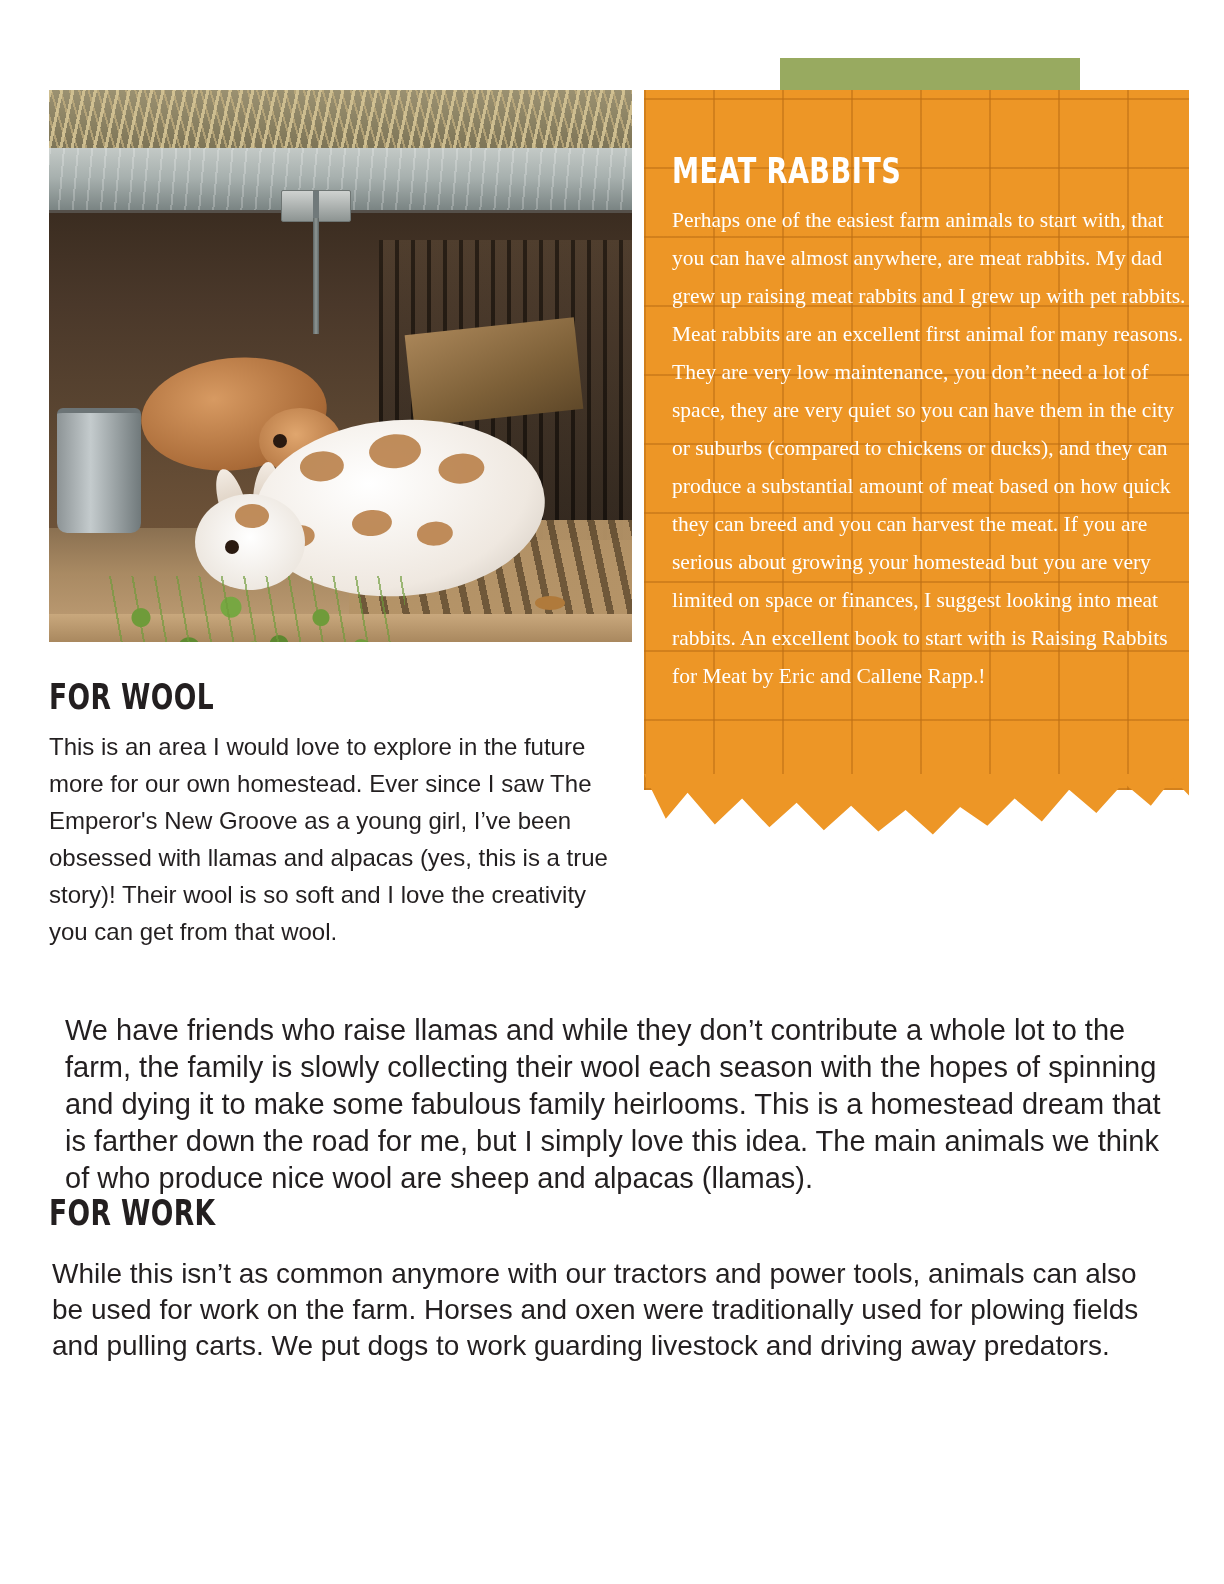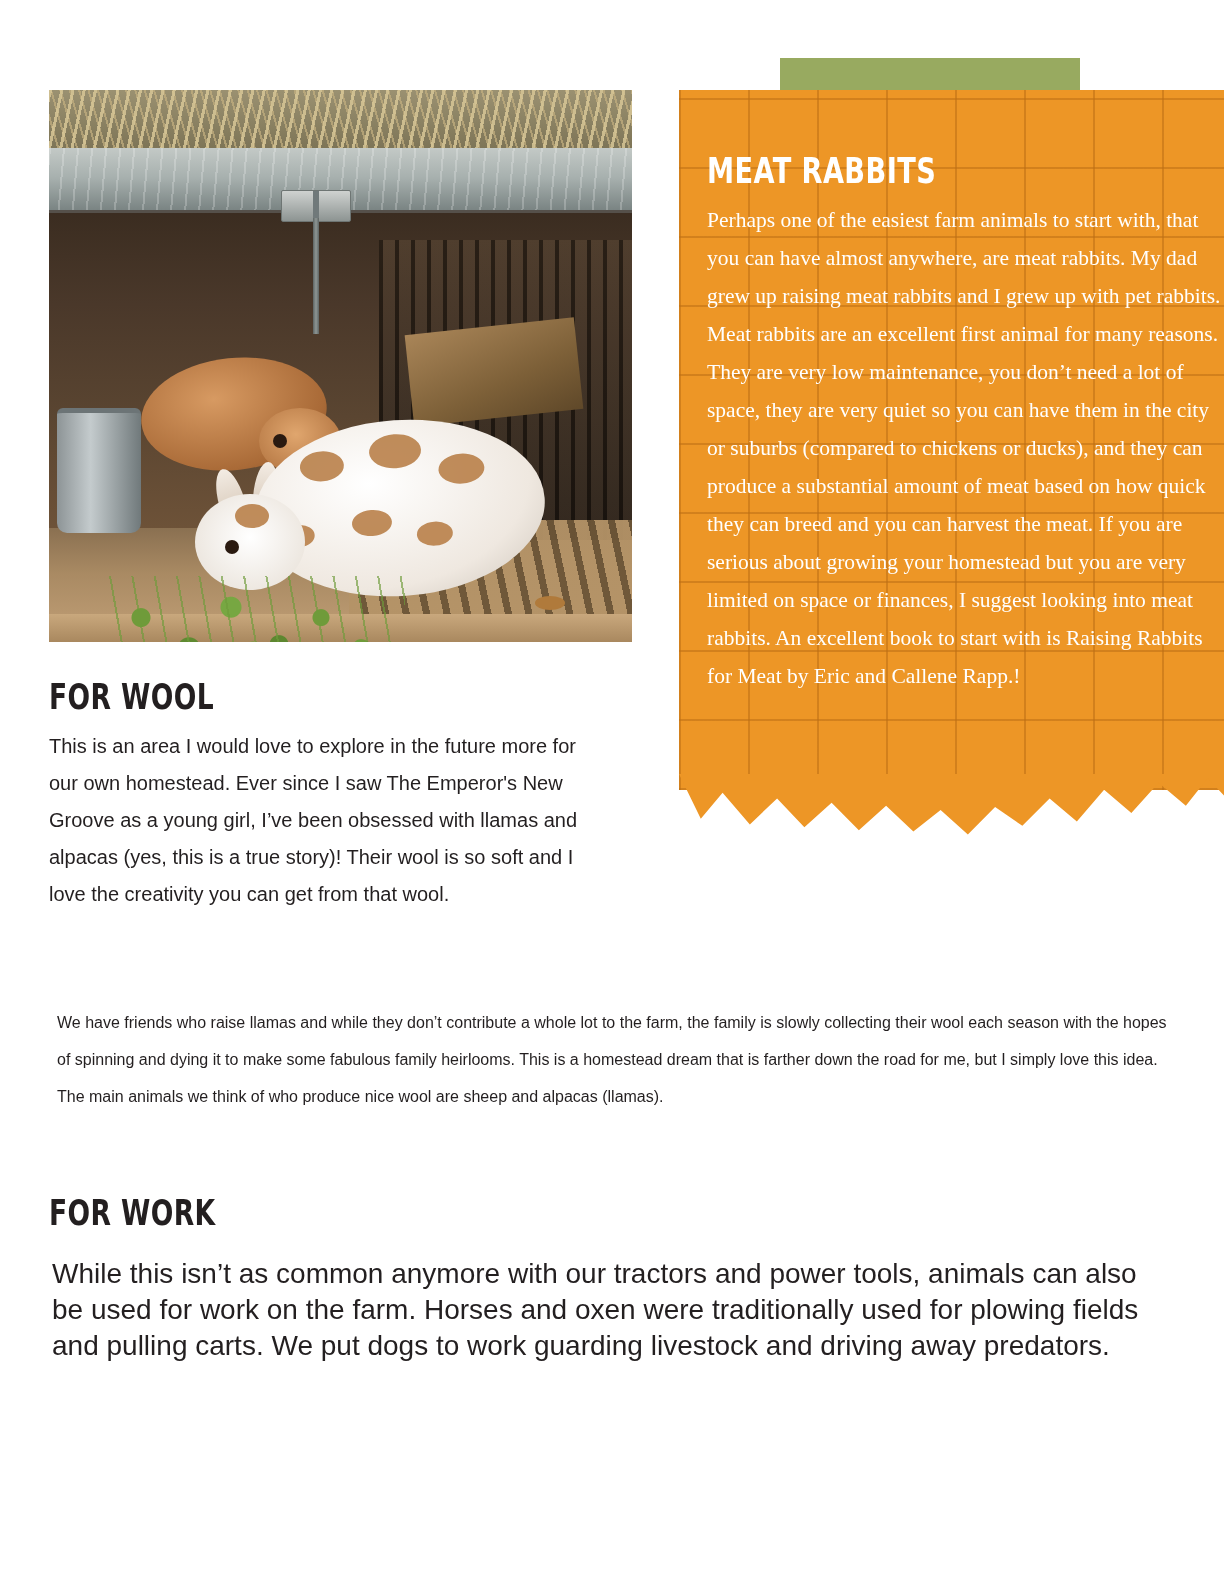--- a/index.html
+++ b/index.html
@@ -178,21 +178,21 @@
 
   
   .green-tab {
     position: absolute;
     left: 780px; top: 58px; width: 300px; height: 76px;
     background: #8fa352;
     opacity: .92;
   }
   .orange-card {
     position: absolute;
-    left: 679px; top: 90px; width: 545px; height: 700px;
+    left: 644px; top: 90px; width: 545px; height: 700px;
     background: #ed9626;
   }
   .orange-card .grid {
     position: absolute; inset: 0;
     background:
       repeating-linear-gradient(90deg, rgba(188,110,20,.55) 0 2px, rgba(0,0,0,0) 2px 69px),
       repeating-linear-gradient(0deg, rgba(188,110,20,.55) 0 2px, rgba(0,0,0,0) 2px 69px);
   }
   .orange-card .torn {
     position: absolute;
@@ -252,33 +252,33 @@
   }
   #wool-heading {
     position: absolute;
     left: 49px; top: 676px;
     font-size: 36px;
   }
   .p-wool {
     position: absolute;
     left: 49px; top: 728px;
     width: 560px;
-    font-size: 20px;
+    font-size: 24px;
     line-height: 37px;
     color: #231f20;
     margin: 0;
   }
   .p-llama {
     position: absolute;
     left: 49px; top: 996px;
     width: 1110px;
-    font-size: 16px;
+    font-size: 29px;
     line-height: 37px;
     color: #231f20;
-    margin: 8px;
+    margin: 16px;
   }
   #work-heading {
     position: absolute;
     left: 49px; top: 1192px;
     font-size: 36px;
   }
   .p-work {
     position: absolute;
     left: 52px; top: 1256px;
     width: 1112px;

